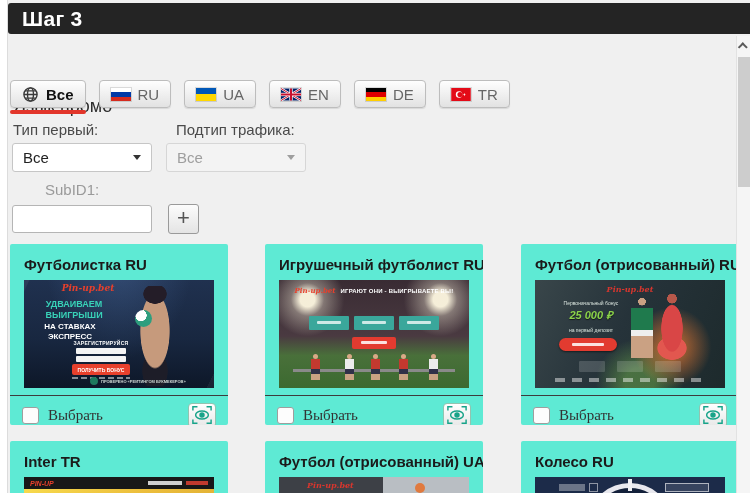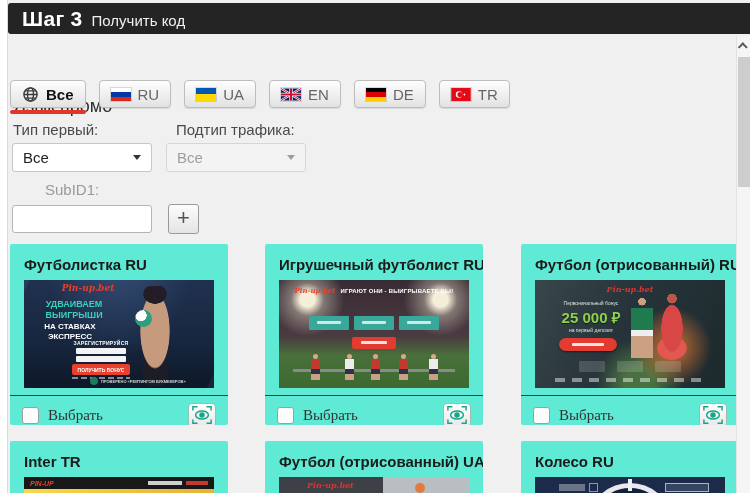--- a/index.html
+++ b/index.html
@@ -4,21 +4,21 @@
 <style>
   * { margin:0; padding:0; box-sizing:border-box; }
   html,body { width:750px; height:493px; }
   body { font-family:"Liberation Sans", sans-serif; background:#fff; }
 
   .screen { position:relative; width:750px; height:493px; background:#ffffff; overflow:hidden; }
   .panel  { position:absolute; left:7px; top:0; right:0; bottom:0; background:#f0f0f0; border-left:1px solid #dcdcdc; }
 
   
   .header { position:absolute; left:8px; top:3px; right:0; height:31px; background:#242424;
-            border-radius:3px 0 0 3px; display:flex; align-items:center; padding-left:14px; }
+            border-radius:3px 0 0 3px; display:flex; align-items:center; padding-left:14px;gap:37px; }
   .header .step { color:#fff; font-size:21px; font-weight:bold; letter-spacing:.3px; }
   .header .sub  { color:#f0f0f0; font-size:15px; margin-left:9px; padding-top:3px; }
 
   
   .lang-heading { position:absolute; left:13px; top:48px; font-size:18px; color:#2e2e2e;margin-top:48px; }
   .lang-row { position:absolute; left:10px; top:80px; display:flex; gap:13px; }
   .lang-btn { position:relative; display:flex; align-items:center; gap:7px; height:28px; padding:0 11px;
               background:linear-gradient(#fefefe,#e2e2e2); border:1px solid #bdbdbd; border-radius:4px;
               font-size:15px; color:#666; box-shadow:0 1px 1px rgba(0,0,0,.10); cursor:pointer;
               font-family:"Liberation Sans",sans-serif; }
@@ -114,21 +114,21 @@
 
   
   .banner-b3 { background:
       radial-gradient(circle at 72% 62%, rgba(255,130,50,.55) 0 8%, transparent 26%),
       radial-gradient(circle at 55% 95%, rgba(120,190,80,.45) 0 10%, transparent 30%),
       linear-gradient(115deg, #39464a 0%, #26333a 45%, #1d2a2c 100%); }
   .b3-logo { position:absolute; left:0; top:4px; width:100%; text-align:center; color:#d8362e;
       font-size:8px; font-weight:bold; font-style:italic; font-family:"DejaVu Serif",serif; }
   .b3-line1 { position:absolute; left:14px; top:20px; width:84px; text-align:center; color:#d8e3dd; font-size:5px; }
   .b3-amount { position:absolute; left:6px; top:27px; width:100px; text-align:center; color:#8bd34a;
-      font-size:15px; font-weight:bold; text-shadow:0 1px 1px rgba(0,0,0,.6); }
+      font-size:11px; font-weight:bold; font-style:italic; text-shadow:0 1px 1px rgba(0,0,0,.6); }
   .b3-line2 { position:absolute; left:14px; top:47px; width:84px; text-align:center; color:#d8e3dd; font-size:5px; }
   .b3-btn { position:absolute; left:24px; top:58px; width:58px; height:13px; background:#e23b30; border-radius:7px;
       box-shadow:0 1px 2px rgba(0,0,0,.5); }
   .b3-btn::after { content:""; position:absolute; left:13px; right:13px; top:5px; height:3px;
       background:rgba(255,255,255,.85); border-radius:1px; }
   .b3-player { position:absolute; left:96px; top:18px; width:22px; height:60px;
       background: radial-gradient(circle 4px at 50% 6%, #caa183 0 95%, transparent 100%),
                   linear-gradient(transparent 0 10px, #1f7a4d 10px 32px, #eee 32px 38px, #caa183 38px 60px); }
   .b3-girl { position:absolute; left:122px; top:14px; width:30px; height:66px;
       background: radial-gradient(circle 5px at 50% 7%, #b8584a 0 95%, transparent 100%),
@@ -174,21 +174,20 @@
   .scroll-thumb { position:absolute; top:21px; left:1px; width:12px; height:130px; background:#cdcdcd; cursor:pointer; }
 </style>
 </head>
 <body>
 
 <div class="screen">
   <div class="panel"></div>
 
   <div class="header">
     <span class="step">Шаг 3</span>
-    <span class="sub">Получить код</span>
   </div>
 
   <div class="lang-heading">Язык промо</div>
   <div class="lang-row">
     <button class="lang-btn active">
       <span class="globe">
         <svg width="17" height="17" viewBox="0 0 16 16" fill="none" stroke="#3a3a3a" stroke-width="1.3">
           <circle cx="8" cy="8" r="6.2"></circle>
             <ellipse cx="8" cy="8" rx="2.8" ry="6.2"></ellipse>
           <path d="M1.8 8h12.4M2.7 4.6h10.6M2.7 11.4h10.6"></path>

